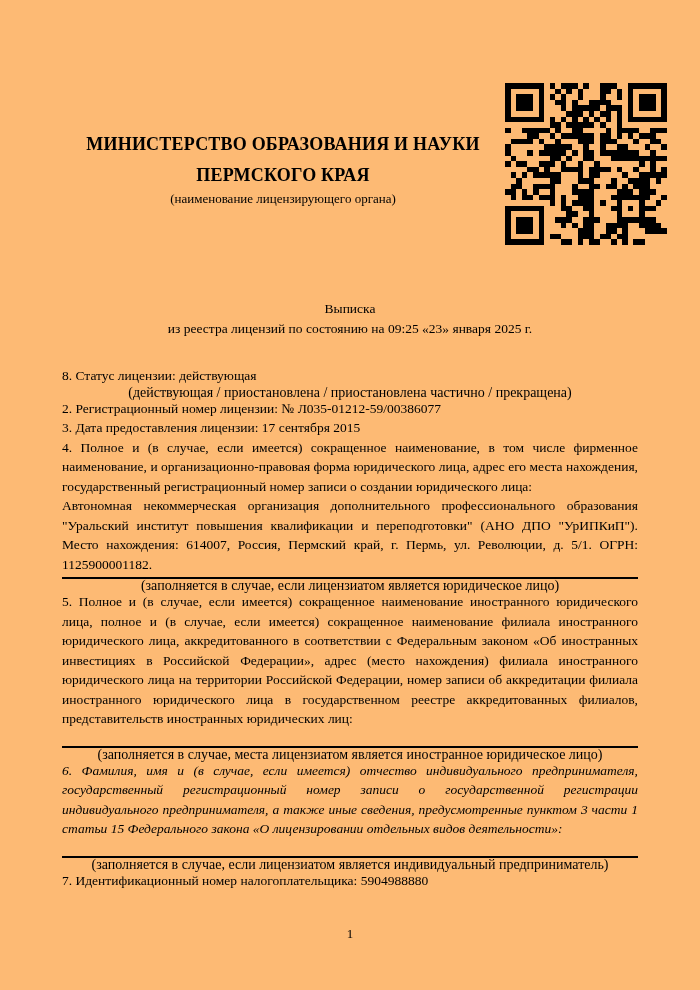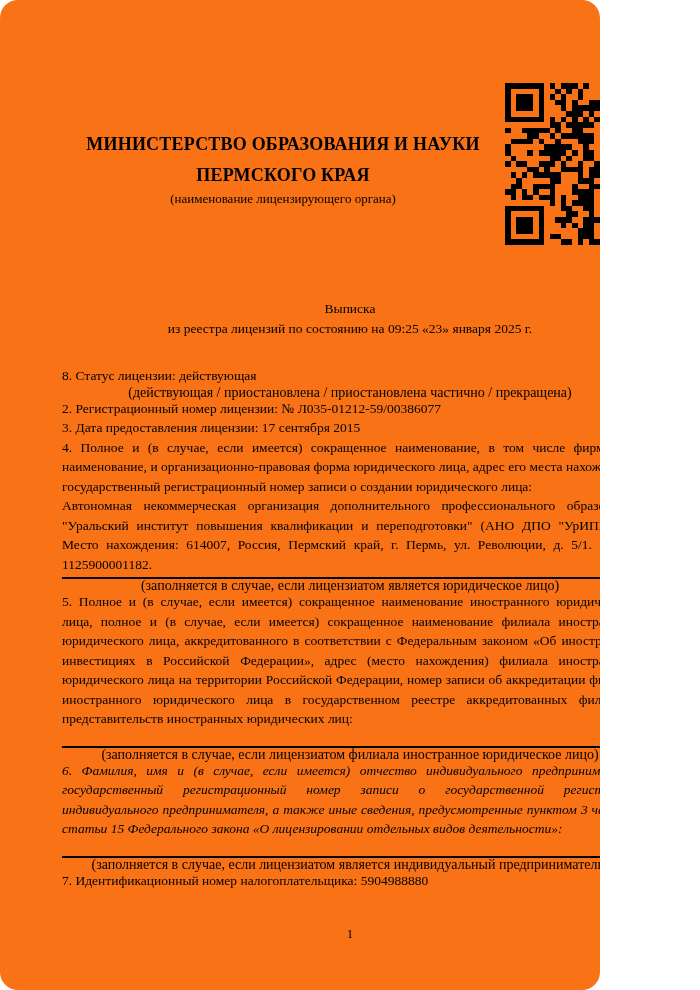--- a/index.html
+++ b/index.html
@@ -2,27 +2,26 @@
 <html><head>
 <meta charset="utf-8">
 <style>
   html, body {
     margin: 0;
     padding: 0;
     background: #ffffff;
   }
   .page {
     position: relative;
-    width: 600px;
+    width: 700px;
     height: 990px;
-    background: #f97316;
+    background: #fdba74;
     color: #000000;
     font-family: "Liberation Serif", "DejaVu Serif", serif;
     overflow: hidden;
-    border-radius: 18px;
   }
 
   
   .letterhead {
     position: absolute;
     top: 129px;
     left: 62px;
     width: 442px;
     text-align: center;
   }
@@ -561,21 +560,21 @@
 
     <p class="item-gap-3">3. Дата предоставления лицензии: 17 сентября 2015</p>
 
     <p class="just item-gap-4">4. Полное и (в случае, если имеется) сокращенное наименование, в том числе фирменное наименование, и организационно-правовая форма юридического лица, адрес его места нахождения, государственный регистрационный номер записи о создании юридического лица:</p>
     <p class="just">Автономная некоммерческая организация дополнительного профессионального образования "Уральский институт повышения квалификации и переподготовки" (АНО ДПО "УрИПКиП"). Место нахождения: 614007, Россия, Пермский край, г. Пермь, ул. Революции, д. 5/1. ОГРН: 1125900001182.</p>
     <div class="rule rule-tight"></div>
     <p class="small-caption cap-after-rule">(заполняется в случае, если лицензиатом является юридическое лицо)</p>
 
     <p class="just item-gap-5">5. Полное и (в случае, если имеется) сокращенное наименование иностранного юридического лица, полное и (в случае, если имеется) сокращенное наименование филиала иностранного юридического лица, аккредитованного в соответствии с Федеральным законом «Об иностранных инвестициях в Российской Федерации», адрес (место нахождения) филиала иностранного юридического лица на территории Российской Федерации, номер записи об аккредитации филиала иностранного юридического лица в государственном реестре аккредитованных филиалов, представительств иностранных юридических лиц:</p>
     <div class="rule rule-blank"></div>
-    <p class="small-caption cap-after-rule">(заполняется в случае, если лицензиатом филиала иностранное юридическое лицо)</p>
+    <p class="small-caption cap-after-rule">(заполняется в случае, места лицензиатом является иностранное юридическое лицо)</p>
 
     <p class="just item-gap-6">6. Фамилия, имя и (в случае, если имеется) отчество индивидуального предпринимателя, государственный регистрационный номер записи о государственной регистрации индивидуального предпринимателя, а также иные сведения, предусмотренные пунктом 3 части 1 статьи 15 Федерального закона «О лицензировании отдельных видов деятельности»:</p>
     <div class="rule rule-blank"></div>
     <p class="small-caption cap-after-rule">(заполняется в случае, если лицензиатом является индивидуальный предприниматель)</p>
 
     <p class="item-gap-7">7. Идентификационный номер налогоплательщика: 5904988880</p>
 
   </div>
 
   <div class="page-number">1</div>

